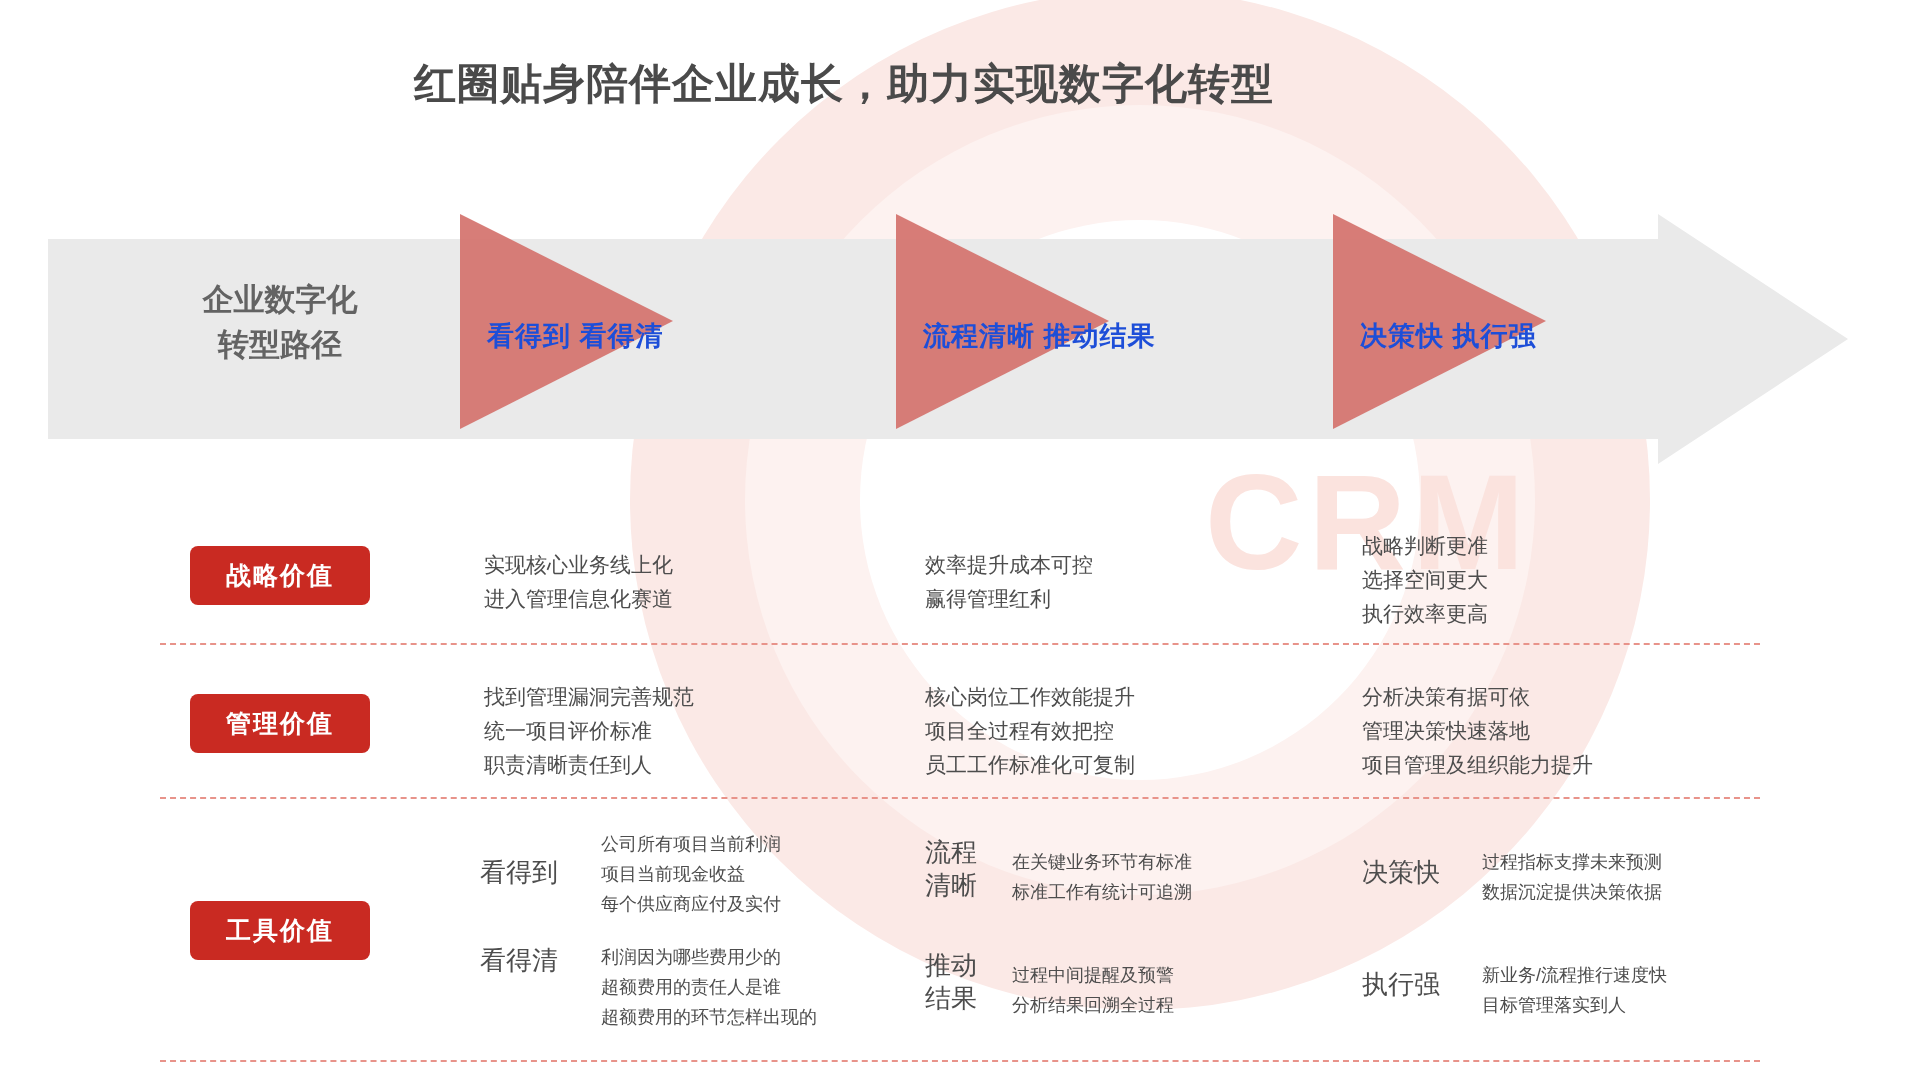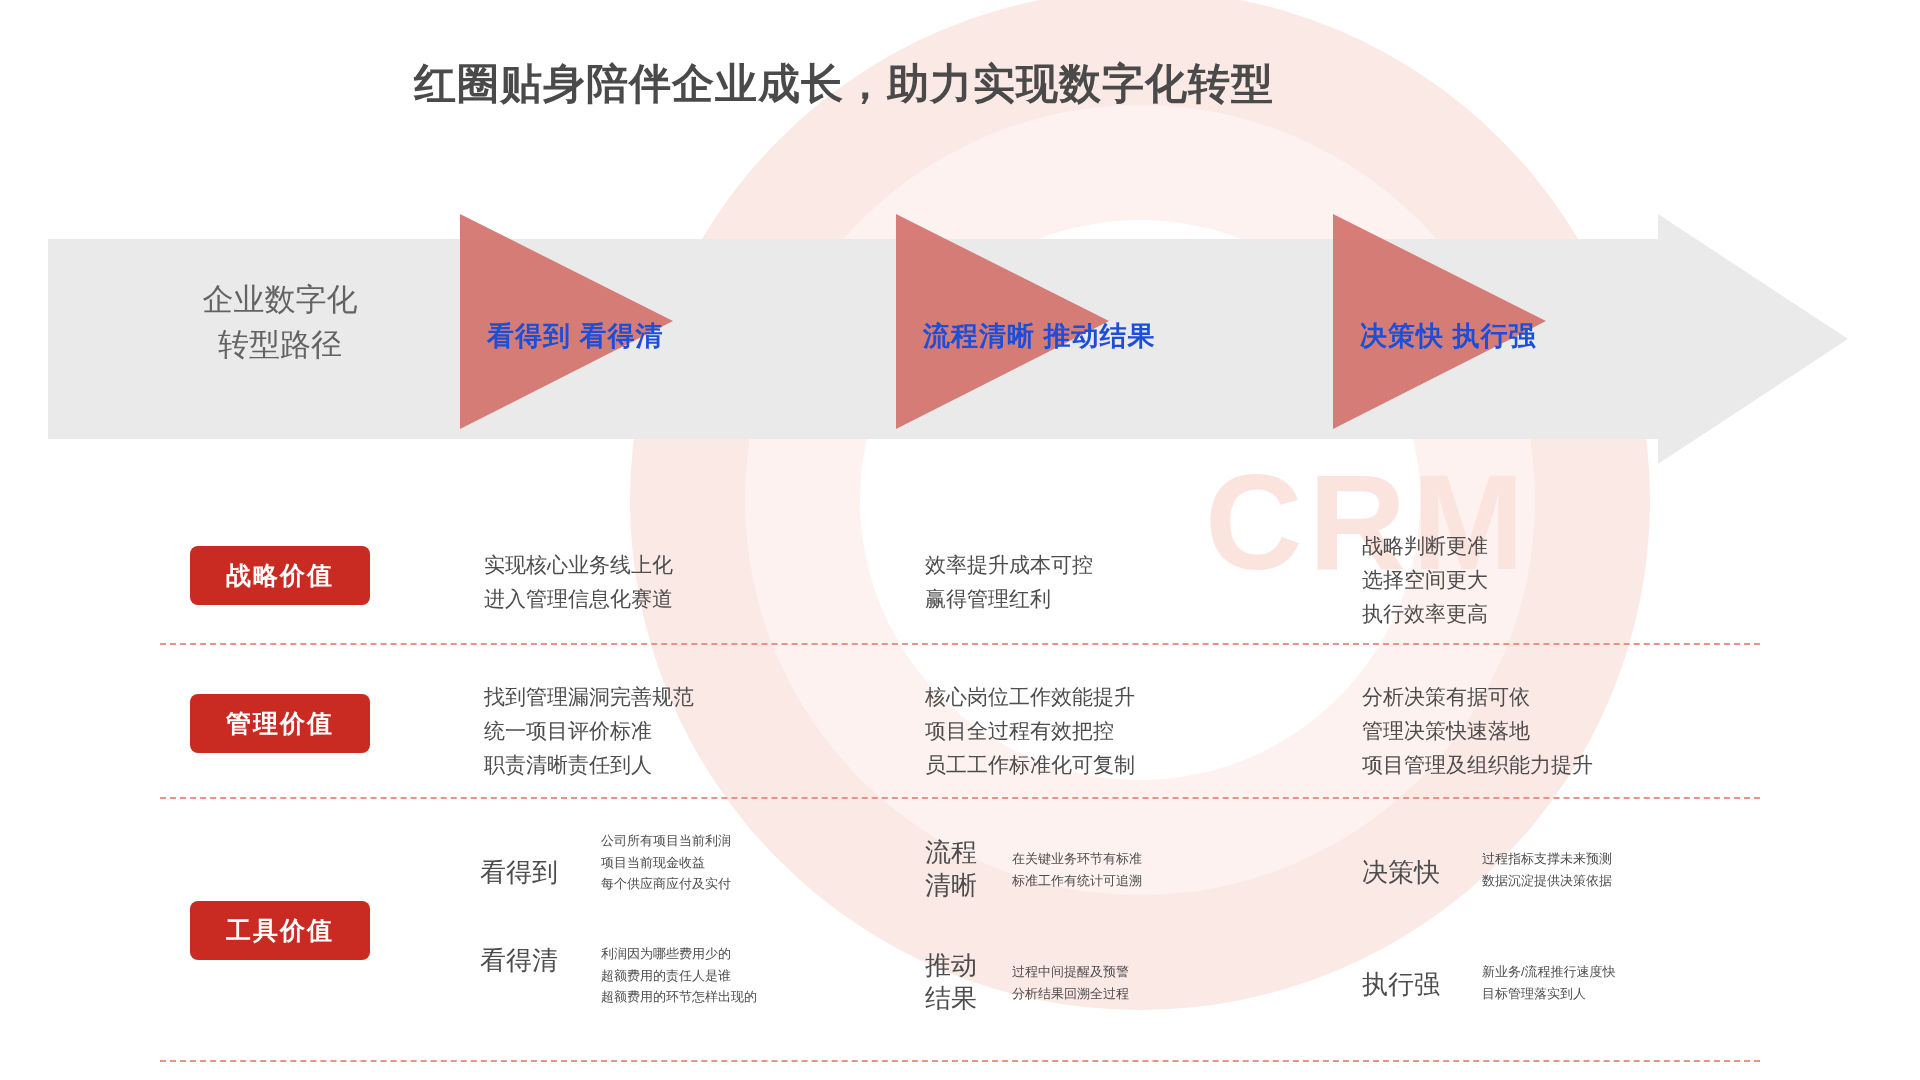--- a/index.html
+++ b/index.html
@@ -93,21 +93,21 @@
   #banner-label-3 { left: 1360px; top: 318px; }
 
   #path-label {
     position: absolute;
     left: 150px;
     top: 278px;
     width: 260px;
     text-align: center;
     color: #636363;
     font-size: 31px;
-    font-weight: normal;
+    font-weight: bold;
     line-height: 1.45;
     z-index: 4;
   }
 
   
   #rows {
     position: absolute;
     left: 0; top: 0;
     width: 1920px; height: 1080px;
     z-index: 3;
@@ -162,21 +162,21 @@
   .tool-key {
     position: absolute;
     color: #4d4d4d;
     font-size: 26px;
     line-height: 1.28;
     white-space: nowrap;
   }
   .tool-desc {
     position: absolute;
     color: #4d4d4d;
-    font-size: 13px;
+    font-size: 18px;
     line-height: 1.66;
     white-space: nowrap;
   }
 
   
   #tool-key-1 { left: 480px; top: 856px; }
   #tool-desc-1 { left: 601px; top: 830px; }
   
   #tool-key-2 { left: 480px; top: 944px; }
   #tool-desc-2 { left: 601px; top: 943px; }

